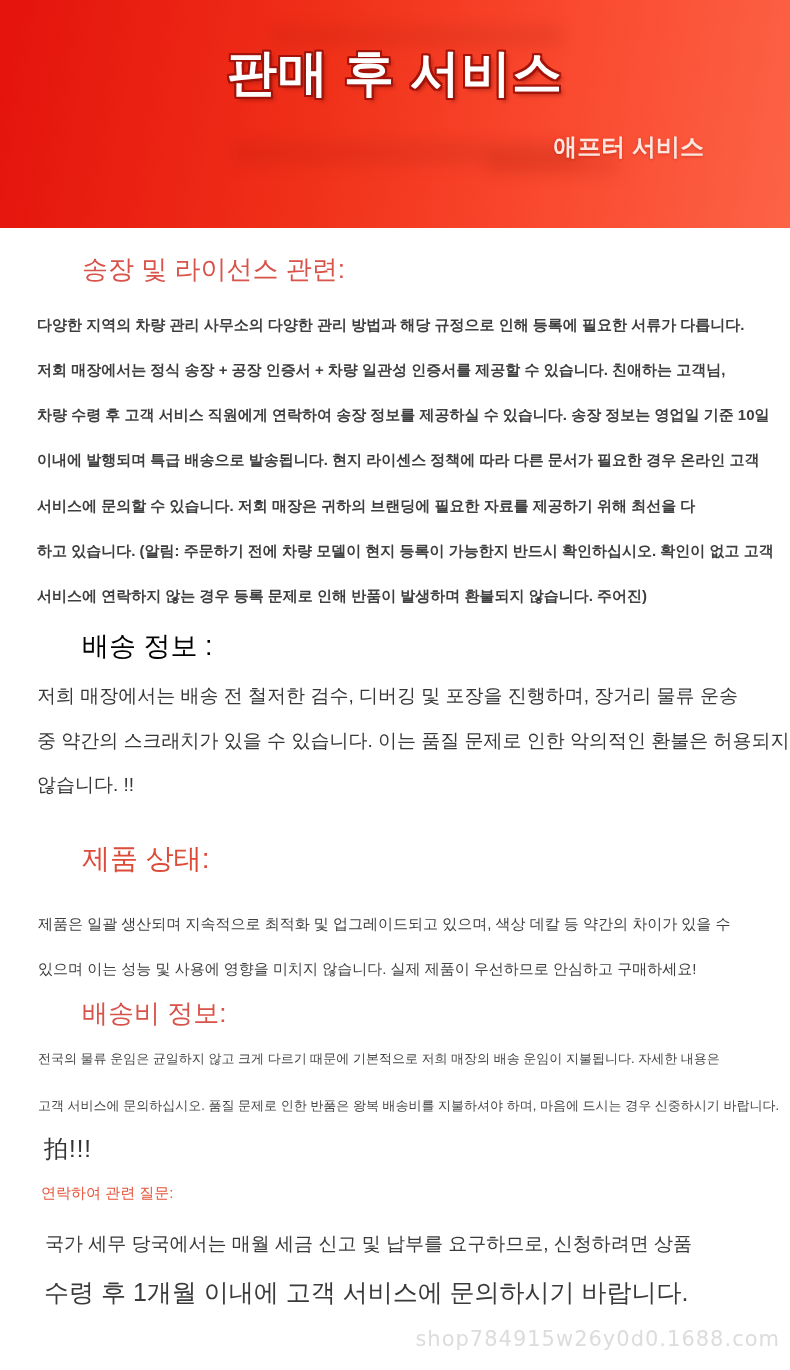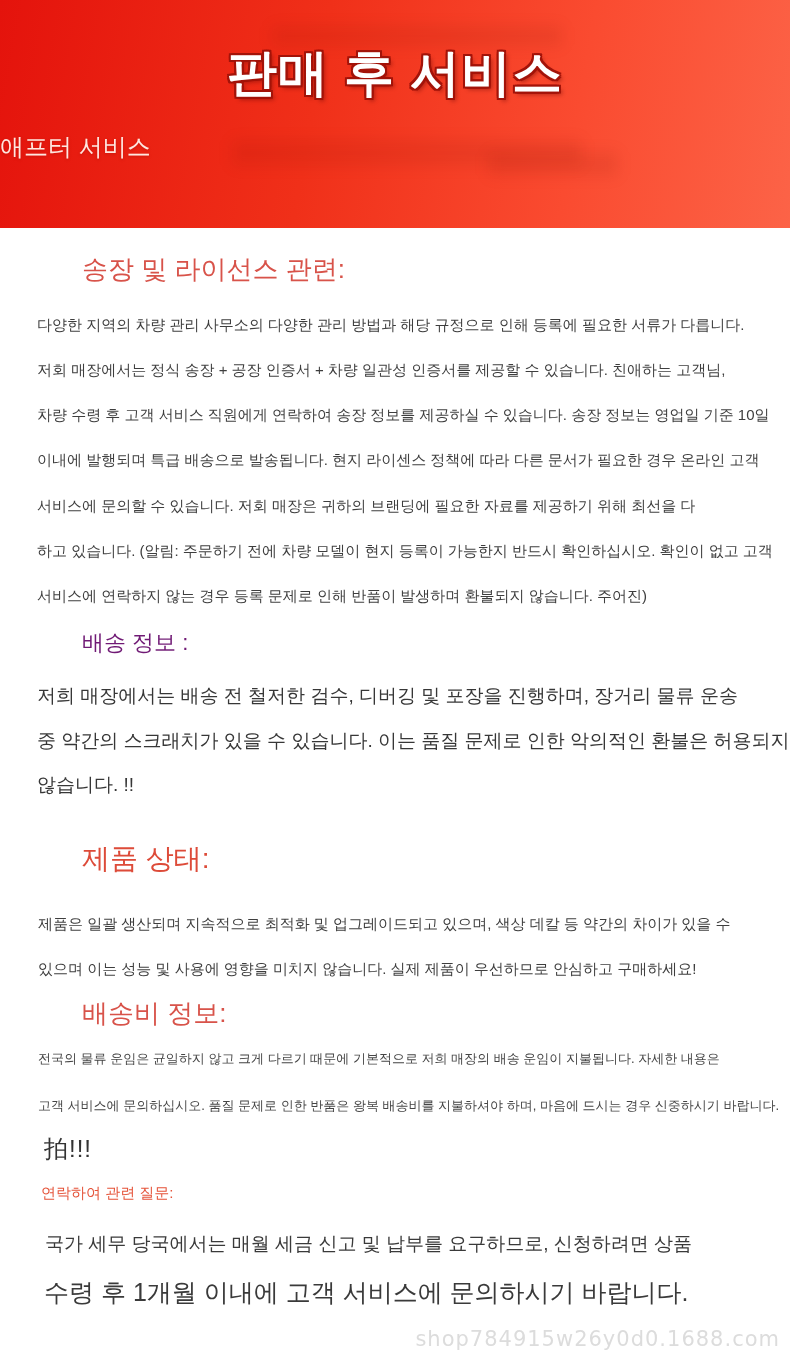--- a/index.html
+++ b/index.html
@@ -30,42 +30,43 @@
       -2px -2px 0 #a31309, 2px -2px 0 #a31309,
       -2px  2px 0 #a31309, 2px  2px 0 #a31309,
       -2px  0   0 #a31309, 2px  0   0 #a31309,
        0   -2px 0 #a31309, 0    2px 0 #a31309,
        3px  3px 4px rgba(90,5,0,0.45);
     white-space:nowrap;
   }
   .banner-subtitle{
     position:absolute;
     left:0;right:86px;top:131px;
-    text-align:left;
+    text-align:right;
     font-size:24px;
     color:#ffe7e0;
     text-shadow:0 1px 3px rgba(140,10,0,0.35);
     white-space:nowrap;
+    font-weight:bold;
   }
   .ghost{
     position:absolute;
     background:rgba(135,5,0,0.10);
     filter:blur(7px);
     border-radius:4px;
   }
   .ghost-a{left:272px;top:26px;width:290px;height:20px;}
   .ghost-b{left:232px;top:140px;width:350px;height:26px;}
   .ghost-c{left:488px;top:152px;width:130px;height:24px;}
   
   .abs{position:absolute;white-space:nowrap;}
   .heading{color:#d8534a;font-size:26px;font-weight:400;margin-left:46px;}
-  .h-s2{font-size:22px;color:#701a75;}
+  .h-s2{font-size:27px;color:#000000;}
   .h-s3{font-size:28px;color:#dd4b39;}
   .body-line{color:#3e3e3e;}
-  .s1{font-size:15px;left:37px;}
+  .s1{font-size:15px;left:37px;font-weight:bold;}
   .s2{font-size:19px;left:37px;color:#373737;}
   .s3{font-size:15px;left:38px;margin-top:17px;}
   .s4{font-size:13px;left:38px;color:#454545;}
   .pai{left:44px;top:1133px;font-size:24px;color:#333333;letter-spacing:1px;}
   .q-heading{left:41px;top:1184px;font-size:15px;color:#e5543a;}
   .closing-1{left:45px;top:1231px;font-size:19px;color:#3a3a3a;}
   .closing-2{left:44px;top:1276px;font-size:25px;color:#3a3a3a;}
   .watermark{
     right:10px;top:1327px;
     font-size:21px;

